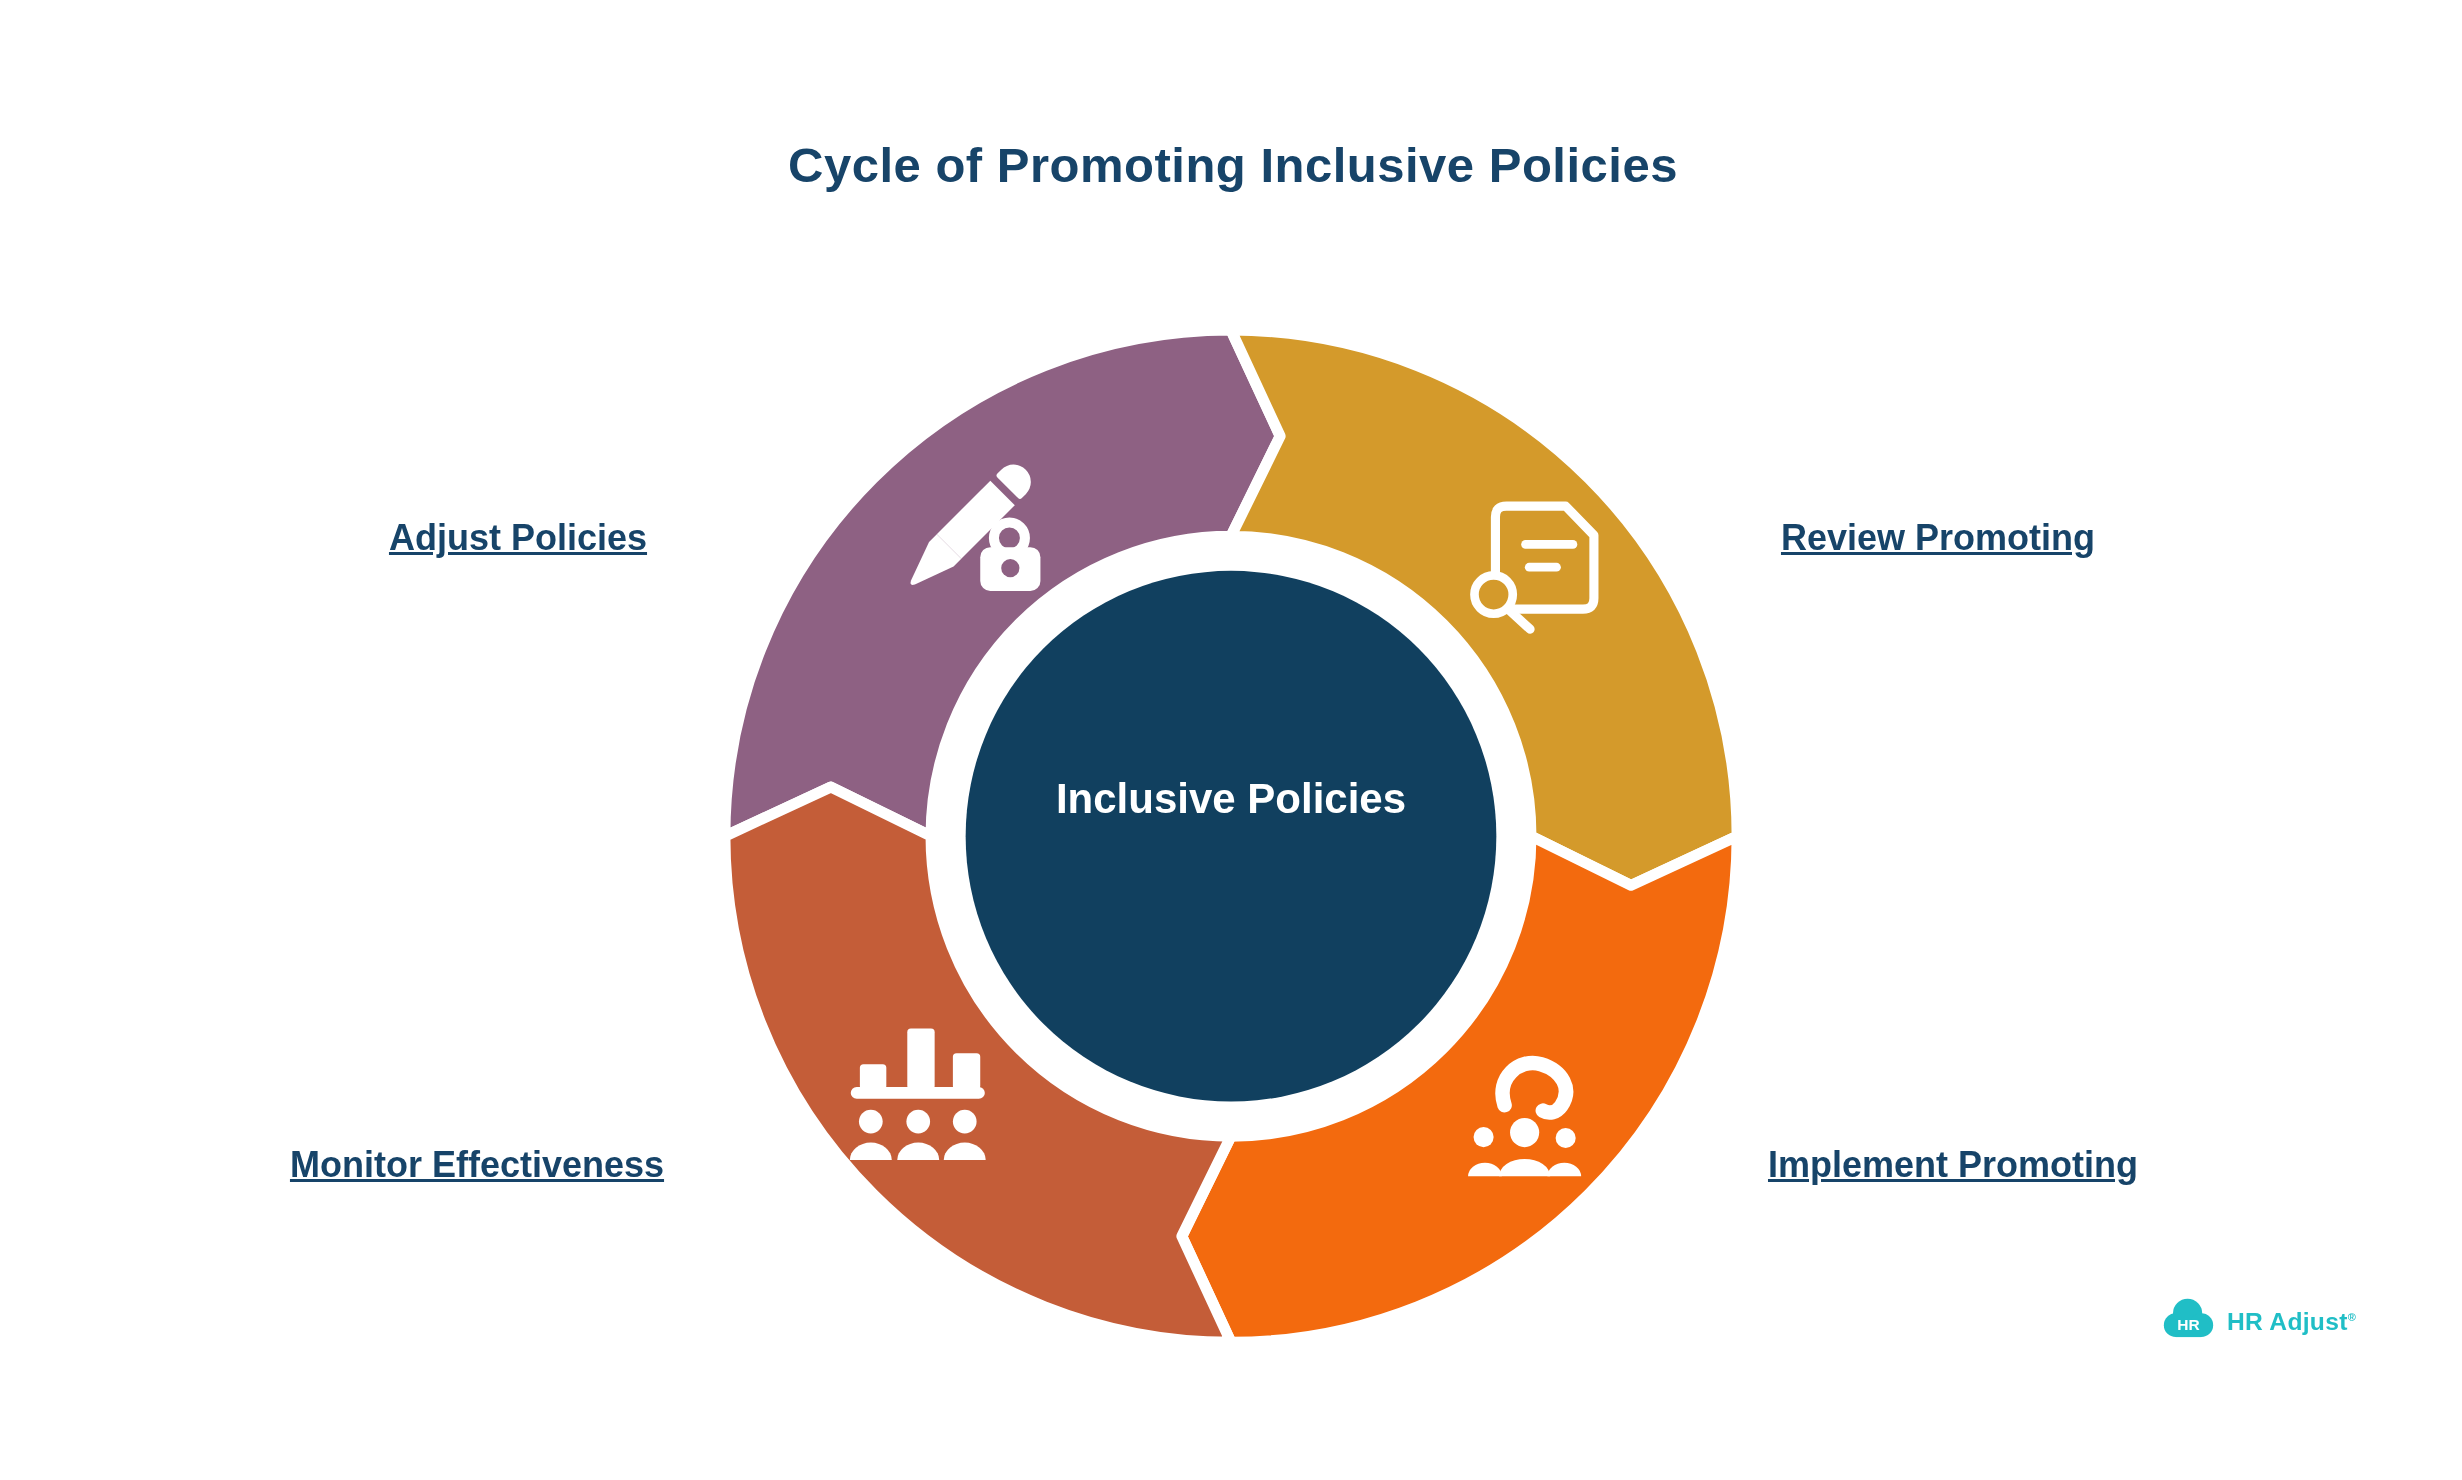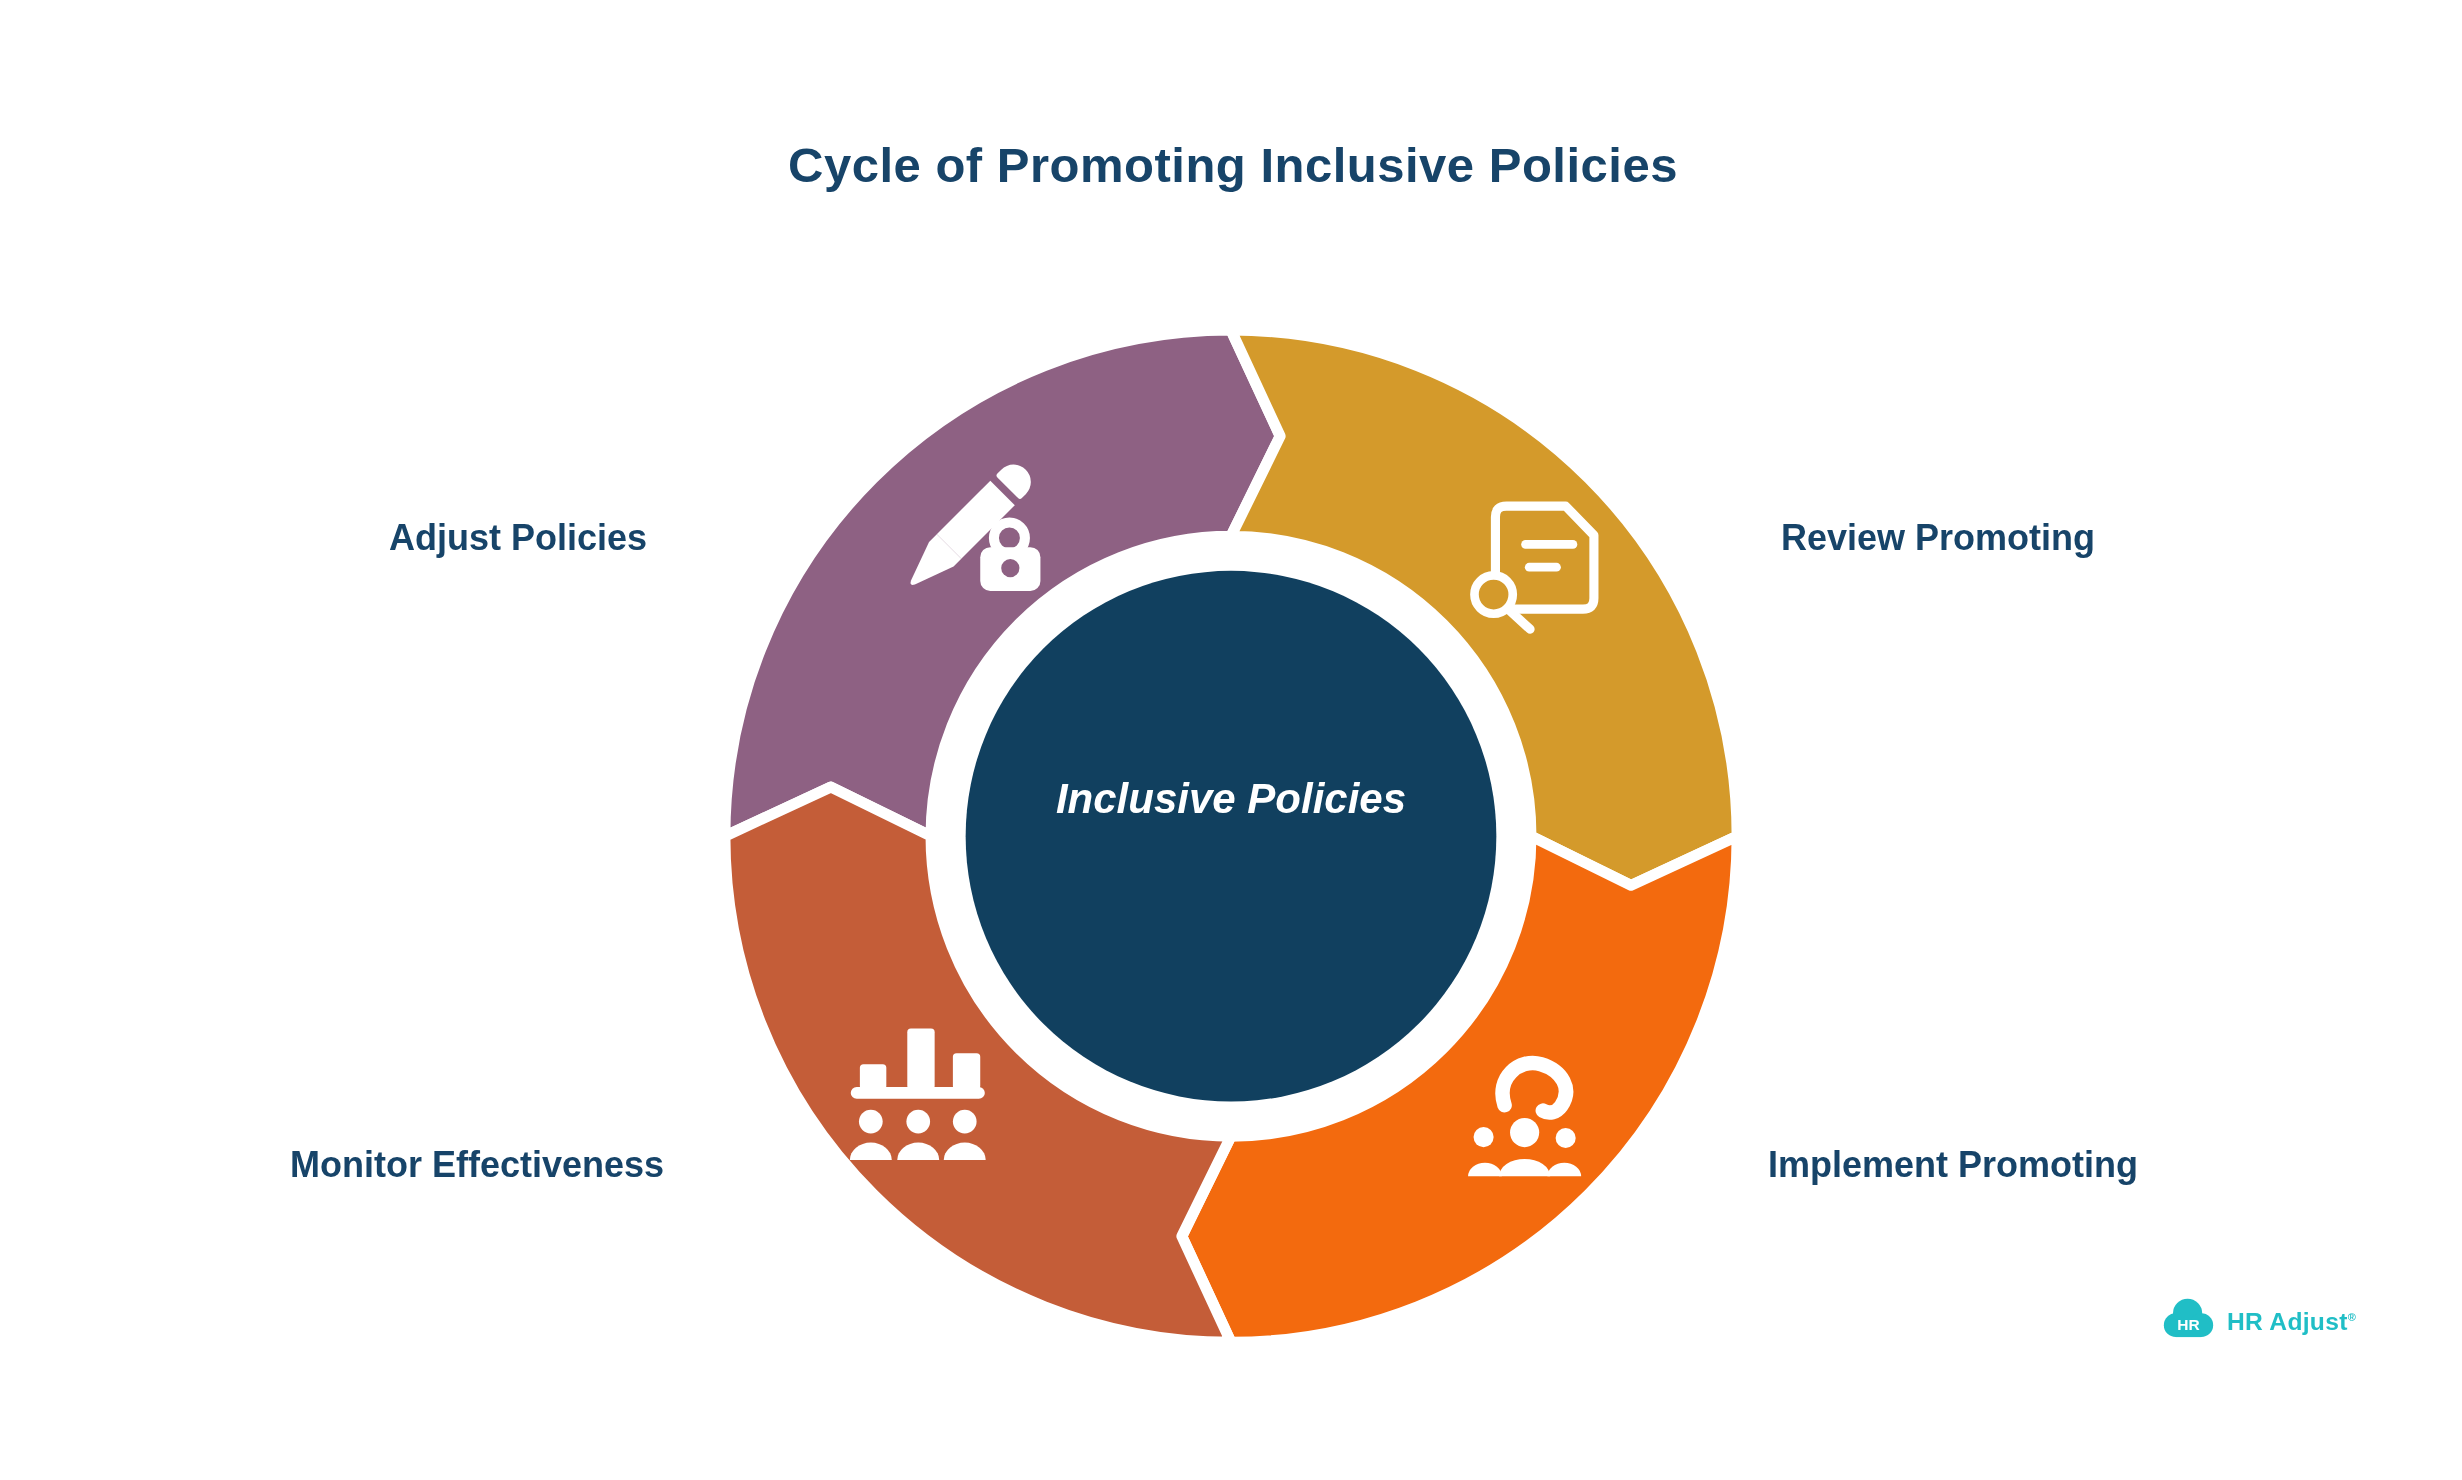--- a/index.html
+++ b/index.html
@@ -12,26 +12,26 @@
   }
   .stage svg.diagram{position:absolute;left:0;top:0;}
   .txt{
     position:absolute;
     transform:translate(-50%,-50%);
     white-space:nowrap;
     color:#174469;
     font-weight:700;
   }
   .title{left:1233px;top:165px;font-size:49px;letter-spacing:0.5px;}
-  .seg-label{font-size:36px;}
+  .seg-label{font-size:36px;text-decoration:underline;}
   .lbl-adjust{left:518px;top:538px;}
   .lbl-review{left:1938px;top:538px;}
   .lbl-monitor{left:477px;top:1165px;}
   .lbl-implement{left:1953px;top:1165px;}
-  .center-label{left:1231px;top:799px;font-size:42px;color:#ffffff;font-weight:700;font-style:italic;}
+  .center-label{left:1231px;top:799px;font-size:42px;color:#ffffff;font-weight:700;}
   .logo{
     position:absolute;left:2160px;top:1296px;
     display:flex;align-items:flex-start;gap:10px;
   }
   .logo .brand{
     color:#20bec6;font-weight:700;font-size:24.6px;letter-spacing:0.3px;
     line-height:42px;
   }
   .logo .brand sup{font-size:11px;vertical-align:super;}
 </style>

